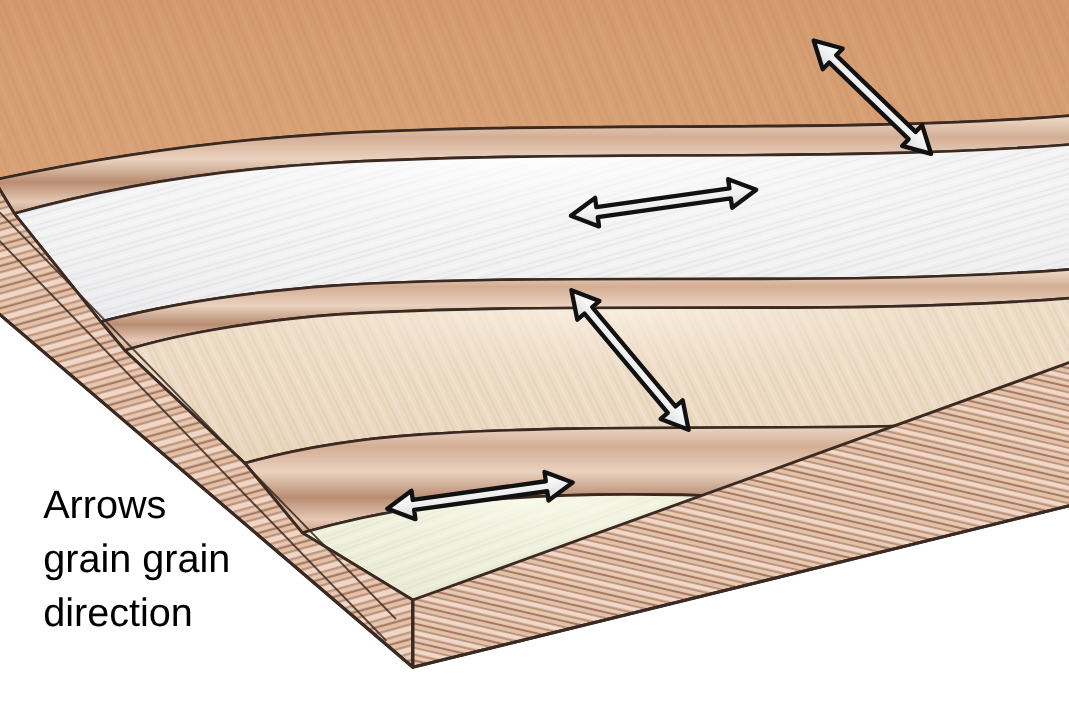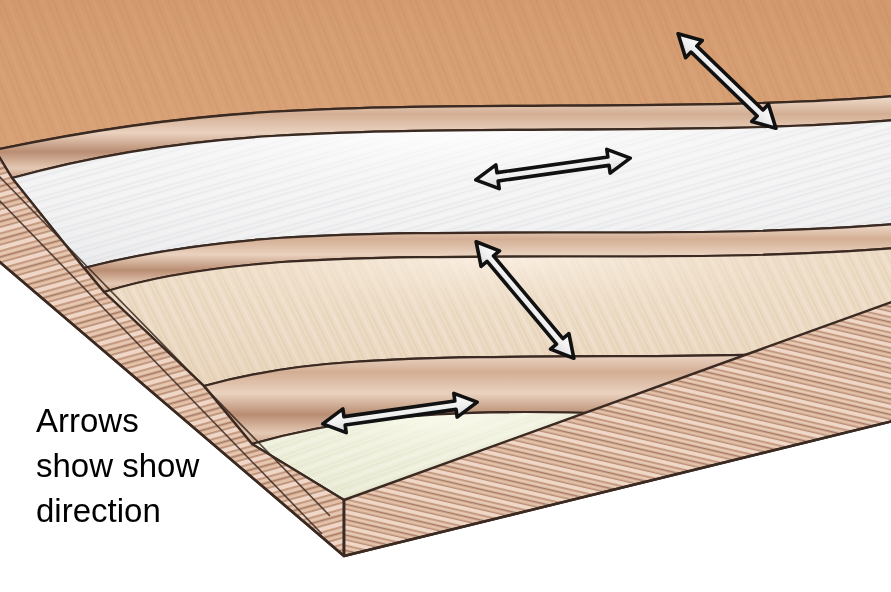--- a/index.html
+++ b/index.html
@@ -377,16 +377,16 @@
 
     <g>
       <g transform="translate(400,413) rotate(-8)">
         <path d="M -56,-4.2 L 56,-4.2 L 56,-12 L 78,0 L 56,12 L 56,4.2 L -56,4.2 L -56,12 L -56,12 L -78,0 L -56,-12 Z" fill="url(#arrowBodyH)" stroke="#111111" stroke-width="3.6" stroke-linejoin="round"></path>
       </g>
     </g>
 
   </svg>
 
   <div class="caption">Arrows
-show show
+grain grain
 direction</div>
 
 </div>
 
 </body></html>

